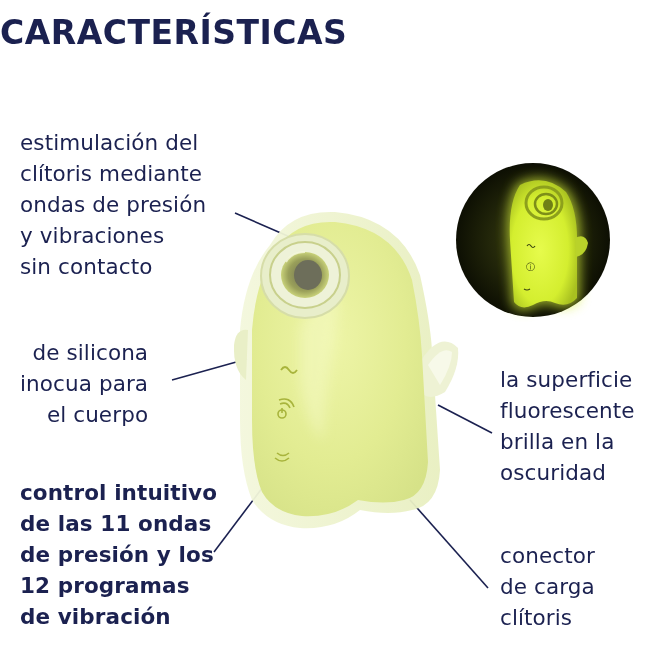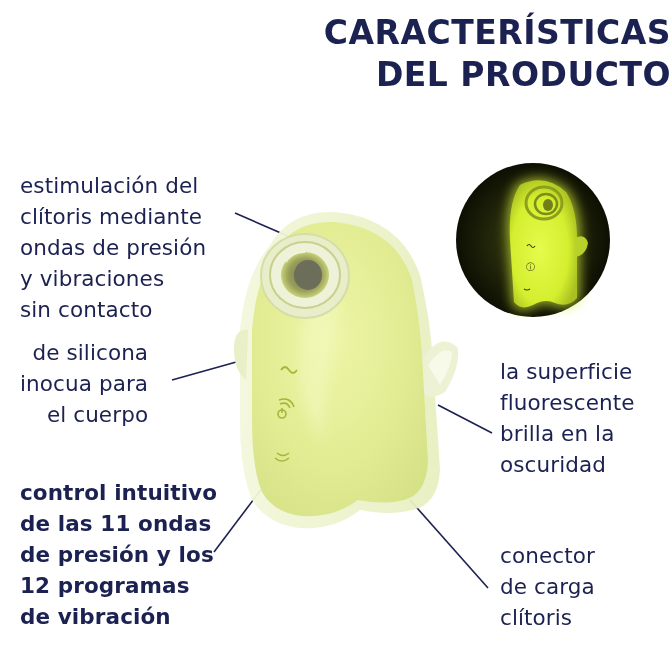--- a/index.html
+++ b/index.html
@@ -13,57 +13,56 @@
       position: relative;
       overflow: hidden;
       font-family: "DejaVu Sans", sans-serif;
       color: #1b2150;
     }
     .title {
       position: absolute;
       left: 0;
       top: 12px;
       width: 671px;
-      text-align: right;
+      text-align: left;
       font-family: "DejaVu Sans", sans-serif;
       font-weight: bold;
       font-size: 33px;
       line-height: 42px;
       letter-spacing: 0.5px;
       color: #1b2150;
     }
     .title span { display: block; }
     .callout {
       position: absolute;
       font-size: 21.5px;
       line-height: 31px;
       color: #1b2150;
       white-space: pre-line;
       letter-spacing: 0.1px;
     }
-    #c-stim   { left: 20px;  top: 127px; margin-top: 43px; }
+    #c-stim   { left: 20px;  top: 127px; }
     #c-sil    { left: 20px;  top: 337px; text-align: right; }
     #c-ctrl   { left: 20px;  top: 477px; font-weight: bold; }
-    #c-glow   { left: 500px; top: 356px; }
+    #c-glow   { left: 500px; top: 364px; }
     #c-charge { left: 500px; top: 540px; }
 
     svg.scene {
       position: absolute;
       left: 0;
       top: 0;
       width: 671px;
       height: 653px;
     }
   </style>
 </head>
 <body>
 
 <div class="title">
   <span>CARACTERÍSTICAS</span>
-  <span>DEL PRODUCTO</span>
 </div>
 
 <svg class="scene" viewBox="0 0 671 653" xmlns="http://www.w3.org/2000/svg">
   <defs>
     <radialGradient id="bodyGrad" cx="0.45" cy="0.4" r="0.7">
       <stop offset="0" stop-color="#eef5a8"></stop>
       <stop offset="0.6" stop-color="#e2ec92"></stop>
       <stop offset="1" stop-color="#d6e288"></stop>
     </radialGradient>
     <linearGradient id="edgeGrad" x1="0" y1="0" x2="1" y2="0">

